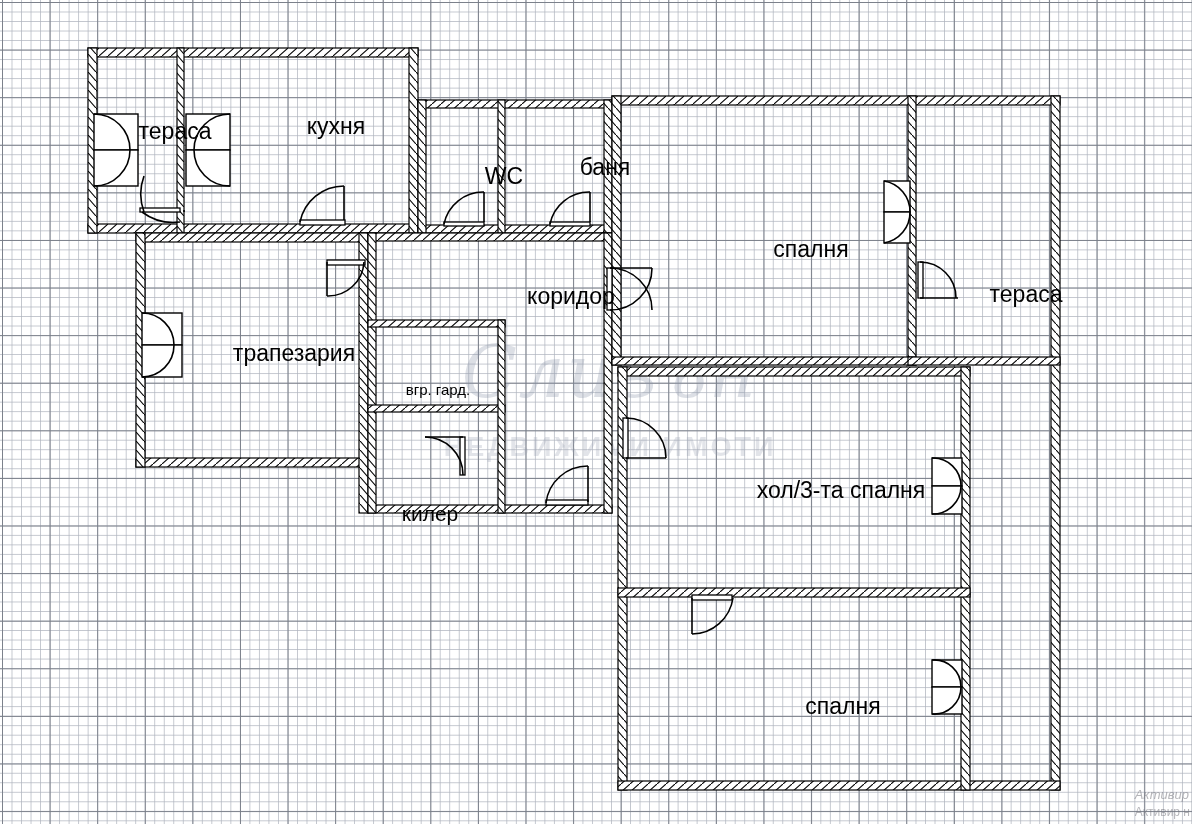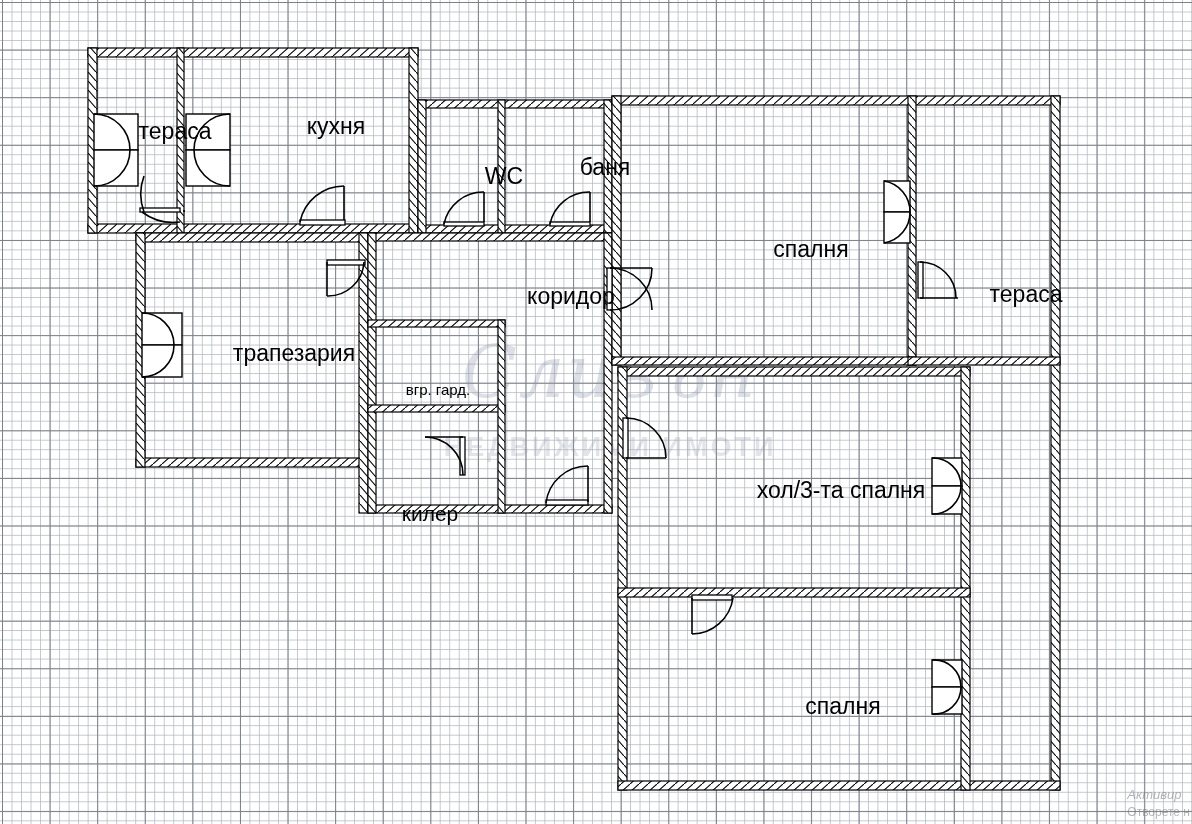--- a/index.html
+++ b/index.html
@@ -297,16 +297,16 @@
     <div class="room-label sz-sm" style="left:438px;  top:377px;">вгр. гард.</div>
     <div class="room-label sz-md" style="left:430px;  top:478px;margin-top:36px;">килер</div>
     <div class="room-label sz-lg" style="left:771px;  top:249px;">спалня</div>
     <div class="room-label sz-lg" style="left:986px;  top:294px;">тераса</div>
     <div class="room-label sz-lg" style="left:801px;  top:490px;">хол/3-та спалня</div>
     <div class="room-label sz-lg" style="left:803px;  top:706px;">спалня</div>
   </div>
 
   <div id="activation-watermark">
     <div class="aw-title">Активир</div>
-    <div class="aw-sub">Отворете н</div>
+    <div class="aw-sub">Активир н</div>
   </div>
 
 </div>
 
 </body></html>

